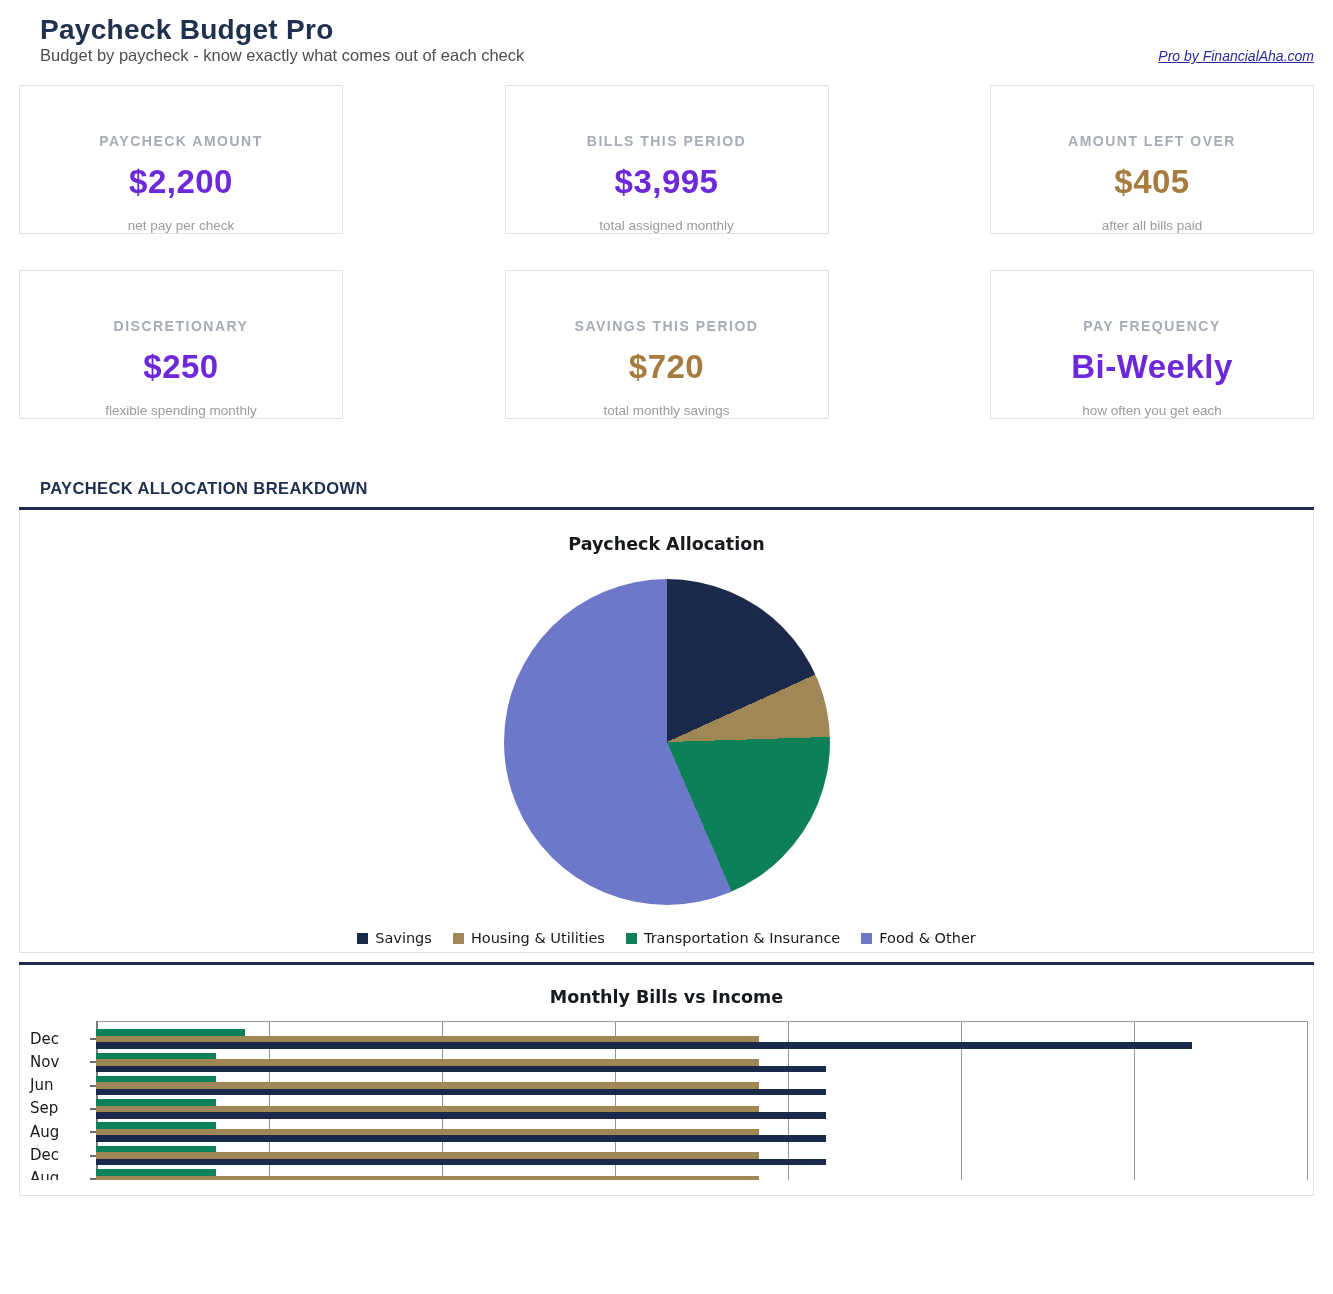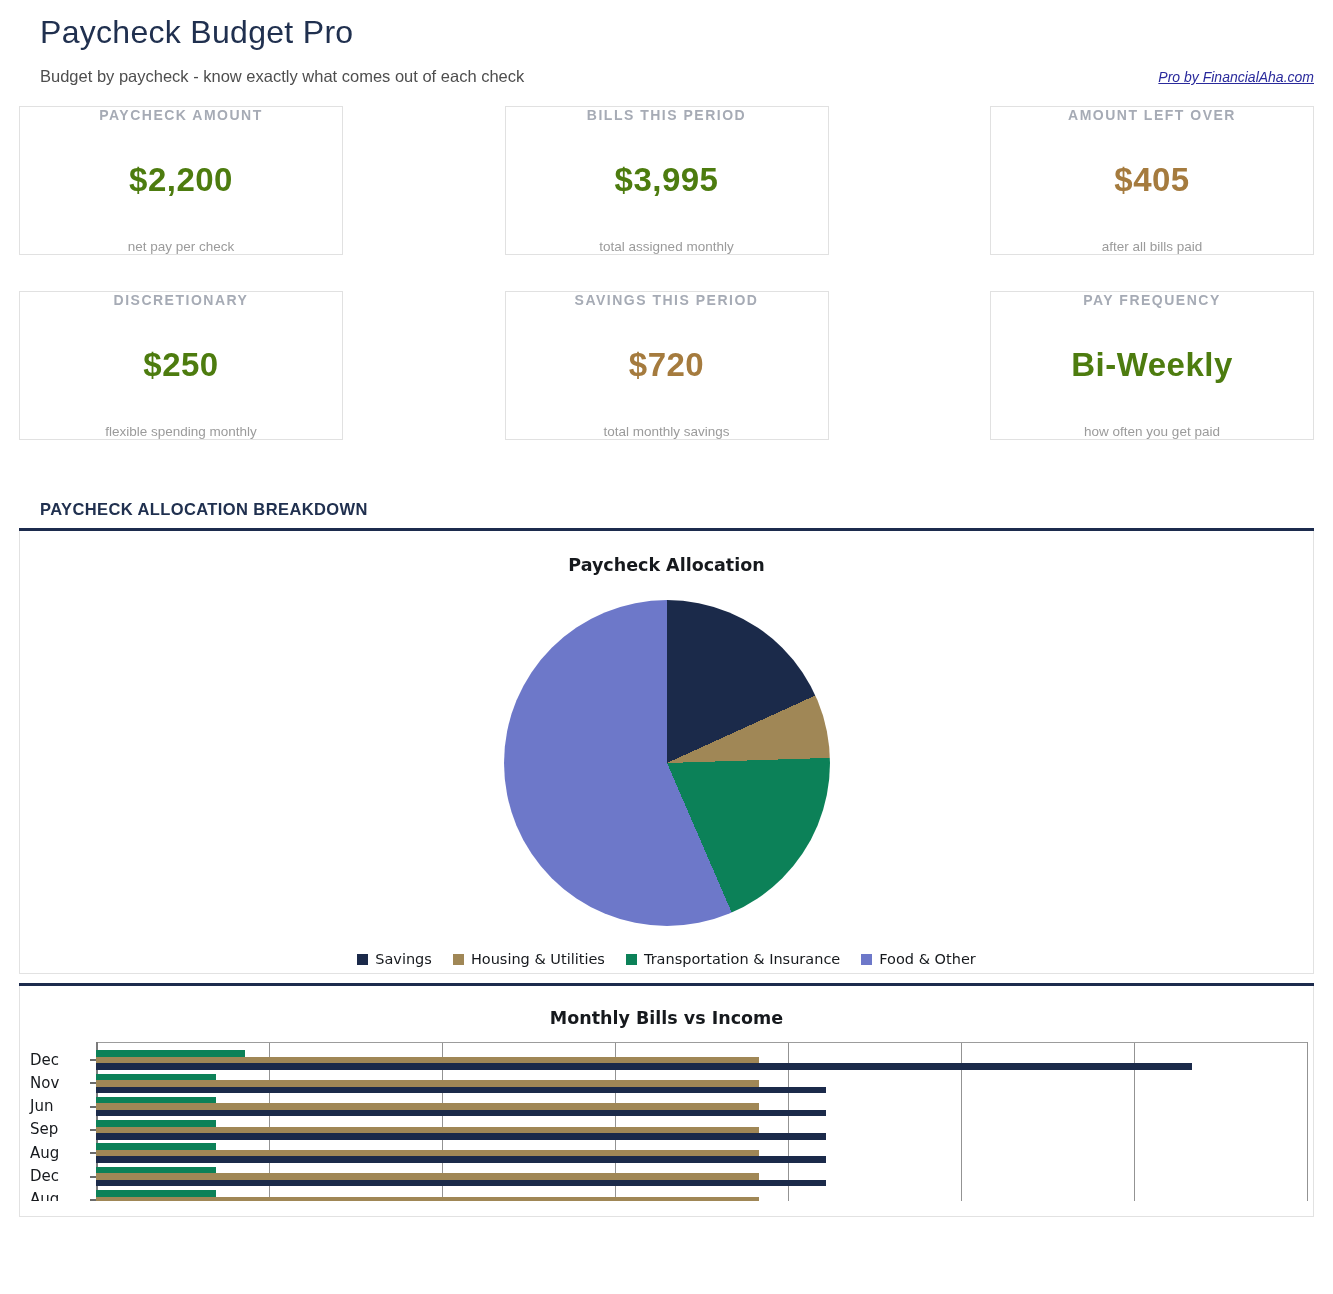--- a/index.html
+++ b/index.html
@@ -2,33 +2,33 @@
 <html><head>
 <meta charset="utf-8">
 <style>
   html,body{margin:0;padding:0;}
   body{
     width:1333px;height:1294px;overflow:hidden;background:#ffffff;
     font-family:"Liberation Sans",sans-serif;color:#1f1f1f;
   }
   .page{padding:0 19px;}
   .page-title{
-    margin:14px 0 16px 21px;font-size:32px;font-weight:normal;color:#20304f;letter-spacing:.3px;
+    margin:14px 0 0 21px;font-size:28px;font-weight:bold;color:#20304f;letter-spacing:.3px;
   }
   .sub-row{display:flex;justify-content:space-between;align-items:baseline;padding-left:21px;}
   .subtitle{margin:0;font-size:16.5px;color:#4e4e4e;}
   .pro-link{font-size:14px;font-style:italic;color:#2a2a9c;text-decoration:underline;}
   
   .cards{display:flex;flex-wrap:wrap;justify-content:space-between;row-gap:36px;margin-top:20px;}
   .card{
     box-sizing:border-box;width:324px;height:149px;border:1px solid #e1e1e1;background:#fff;
-    display:flex;flex-direction:column;align-items:center;justify-content:space-between;text-align:center;
+    display:flex;flex-direction:column;align-items:center;justify-content:flex-end;text-align:center;
   }
   .card-label{font-size:14px;font-weight:bold;letter-spacing:1.5px;color:#a6abb5;}
-  .card-value{font-size:33px;font-weight:bold;color:#4d7c0f;margin-top:14px;letter-spacing:.5px;}
+  .card-value{font-size:33px;font-weight:bold;color:#6d28d9;margin-top:14px;letter-spacing:.5px;}
   .card.gold .card-value{color:#a57b3e;}
   .card-sub{font-size:13.5px;color:#9b9b9b;margin-top:17px;}
   
   .section-heading{margin:60px 0 0 21px;font-size:16.5px;font-weight:bold;color:#20304f;letter-spacing:.4px;}
   .section-heading.second{margin-top:36px;}
   .rule{height:3px;background:#1c2b4d;margin-top:9px;}
   .chart-box{position:relative;border:1px solid #e2e2e2;border-top:none;background:#fff;box-sizing:border-box;}
   .pie-box{height:443px;}
   .bar-box{height:231px;}
   .chart-title{
@@ -91,21 +91,21 @@
       <div class="card-sub">flexible spending monthly</div>
     </div>
     <div class="card gold">
       <div class="card-label">SAVINGS THIS PERIOD</div>
       <div class="card-value">$720</div>
       <div class="card-sub">total monthly savings</div>
     </div>
     <div class="card">
       <div class="card-label">PAY FREQUENCY</div>
       <div class="card-value">Bi-Weekly</div>
-      <div class="card-sub">how often you get paid</div>
+      <div class="card-sub">how often you get each</div>
     </div>
   </div>
 
   <h2 class="section-heading">PAYCHECK ALLOCATION BREAKDOWN</h2>
   <div class="rule"></div>
 
   <div class="chart-box pie-box">
     <div class="chart-title">Paycheck Allocation</div>
     <div class="pie" id="pie" style="background: conic-gradient(rgb(27, 42, 74) 0deg, rgb(27, 42, 74) 65.52deg, rgb(160, 135, 86) 65.52deg, rgb(160, 135, 86) 88.2deg, rgb(12, 129, 88) 88.2deg, rgb(12, 129, 88) 156.6deg, rgb(109, 120, 201) 156.6deg, rgb(109, 120, 201) 360deg);"></div>
     <div class="legend" id="pie-legend">

